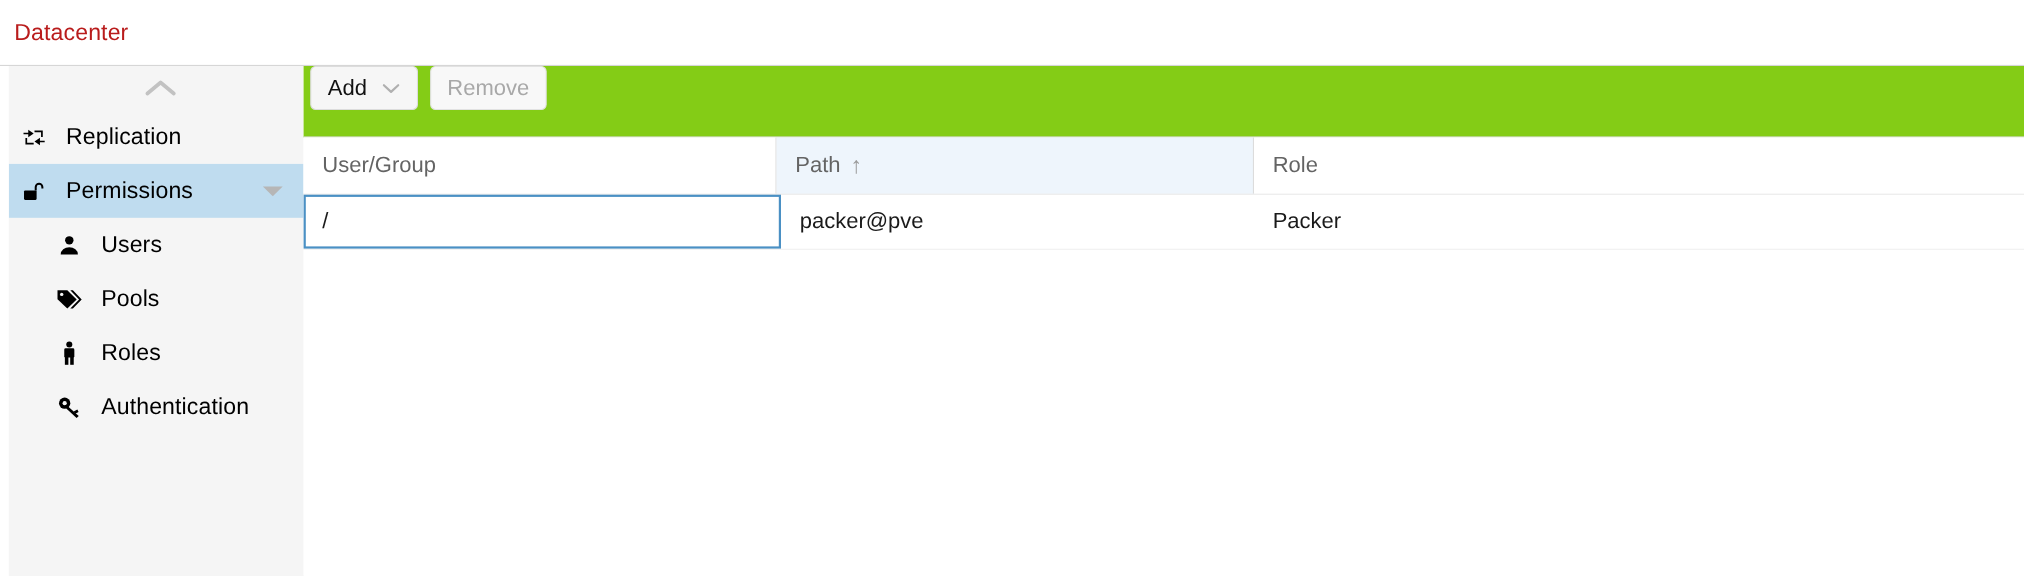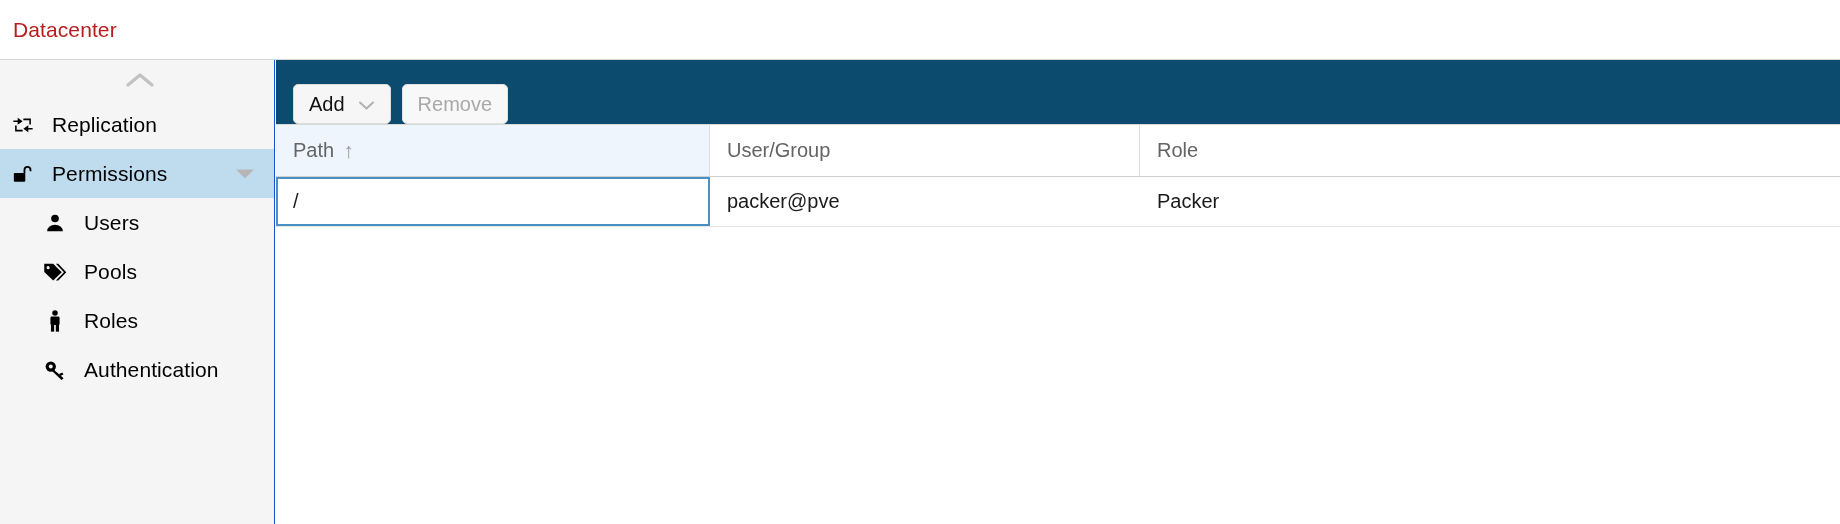--- a/index.html
+++ b/index.html
@@ -34,25 +34,25 @@
     margin-left: 13px;
     font-size: 21px;
     color: #b91c1c;
     letter-spacing: 0.1px;
     line-height: 1;
   }
 
   
   .sidebar {
     position: absolute;
-    left: 0; top: 60px;
+    left: 8px; top: 60px;
     width: 275px;
     height: 464px;
     background: #f5f5f5;
-    border-right: 1px solid #1d4ed8;
+    border-right: 6px solid #1d4ed8;
     overflow: hidden;
   }
 
   .collapse-row {
     height: 40px;
     display: flex;
     align-items: center;
     justify-content: center;
     padding-left: 6px;
   }
@@ -109,25 +109,25 @@
     position: absolute;
     left: 276px; top: 60px;
     width: 1564px;
     height: 464px;
     background: #ffffff;
   }
 
   .toolbar {
     height: 65px;
     display: flex;
-    align-items: flex-end;
-    padding-left: 17px;
+    align-items: flex-start;
+    padding-left: 6px;
     gap: 11px;
     border-bottom: 1px solid #d9d9d9;
-    background: #0c4a6e;
+    background: #84cc16;
   }
 
   .btn {
     height: 40px;
     background: #f6f6f6;
     border: 1px solid #dcdcdc;
     border-radius: 5px;
     display: inline-flex;
     align-items: center;
     padding: 0 15px;
@@ -305,26 +305,26 @@
         </span>
       </div>
       <div class="btn disabled">
         <span>Remove</span>
       </div>
     </div>
 
     <div class="grid">
 
       <div class="grid-header">
+        <div class="gh-cell col-user">
+          <span>User/Group</span>
+        </div>
         <div class="gh-cell col-path sorted">
           <span>Path</span>
           <span class="sort-arrow">↑</span>
-        </div>
-        <div class="gh-cell col-user">
-          <span>User/Group</span>
         </div>
         <div class="gh-cell col-role">
           <span>Role</span>
         </div>
       </div>
 
       <div class="grid-row">
         <div class="gr-cell col-path focused">/</div>
         <div class="gr-cell col-user">packer@pve</div>
         <div class="gr-cell col-role">Packer</div>

